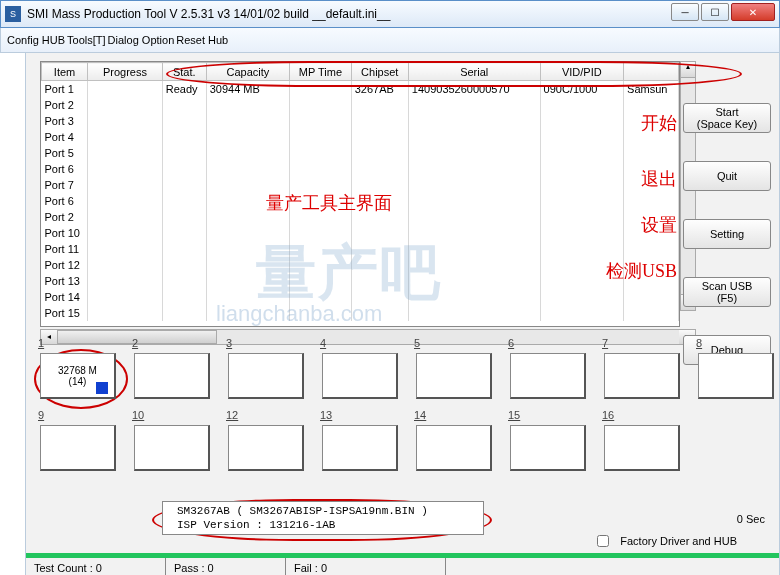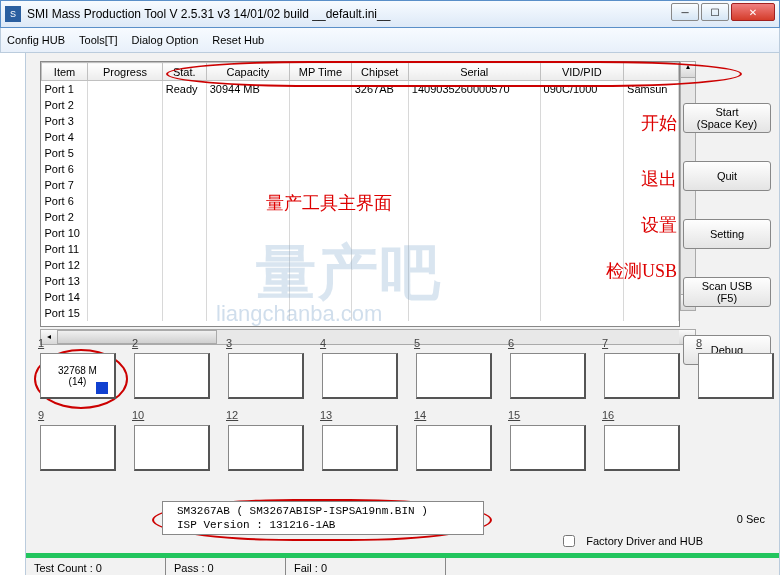--- a/index.html
+++ b/index.html
@@ -5,21 +5,21 @@
 * { box-sizing: border-box; margin: 0; padding: 0; }
 body { font-family: Tahoma, "Microsoft YaHei", sans-serif; font-size: 11px; background: #fff; width: 780px; height: 575px; overflow: hidden; }
 
 .titlebar { height: 28px; background: linear-gradient(#f7fbff, #dde9f7); border: 1px solid #5a8fc8; display: flex; align-items: center; padding: 0 4px; position: relative; }
 .titlebar .icon { width: 16px; height: 16px; background: #2a5fa0; margin-right: 6px; display: inline-flex; align-items: center; justify-content: center; color: #fff; font-size: 9px; }
 .titlebar .title { font-size: 12px; color: #000; }
 .titlebar .wincontrols { position: absolute; right: 4px; top: 2px; display: flex; gap: 2px; }
 .titlebar .wincontrols span { width: 28px; height: 18px; border: 1px solid #888; display: inline-flex; align-items: center; justify-content: center; font-size: 10px; cursor: pointer; background: linear-gradient(#fafdff,#d5e5f5); border-radius: 2px; }
 .titlebar .wincontrols .close { background: linear-gradient(#f08080,#d43c2a); color: #fff; width: 44px; border-color: #a02020; }
 
-.menubar { height: 22px; background: linear-gradient(#f7fbff,#e8f0fa); border: 1px solid #bcd; border-top: none; padding: 12px 6px; display: flex; align-items: center; gap: 14px; }
+.menubar { height: 22px; background: linear-gradient(#f7fbff,#e8f0fa); border: 1px solid #bcd; border-top: none; padding: 12px 6px; display: flex; align-items: center; gap: 2px; }
 .menubar span { cursor: pointer; }
 
 .client { position: relative; height: 525px; border: 1px solid #bcd; border-top: none; background: #f2f2f2; margin-left: 25px; }
 
 .tablewrap { position: absolute; left: 14px; top: 8px; width: 640px; height: 266px; background: #fff; border: 1px solid #888; }
 .tablewrap table { border-collapse: collapse; width: 100%; font-size: 11px; }
 .tablewrap th { background: linear-gradient(#fefefe,#ececec); border: 1px solid #c0c0c0; padding: 2px 3px; font-weight: normal; height: 18px; }
 .tablewrap td { border-right: 1px solid #d8d8d8; padding: 1px 3px; height: 16px; white-space: nowrap; }
 .tablewrap tr:first-child td { font-size: 11px; }
 
@@ -36,21 +36,21 @@
 .annot { position: absolute; font-family: "SimSun","Microsoft YaHei"; color: #d00; font-size: 18px; pointer-events: none; }
 
 .slots { position: absolute; left: 10px; top: 298px; display: grid; grid-template-columns: repeat(8, 86px); grid-auto-rows: 62px; gap: 10px 8px; }
 .slot { position: relative; }
 .slot .num { position: absolute; top: -14px; left: 2px; text-decoration: underline; color: #444; }
 .slot .box { width: 76px; height: 46px; background: #fff; border: 1px solid #888; border-right: 2px solid #555; border-bottom: 2px solid #555; position: absolute; top: 2px; left: 4px; display: flex; flex-direction: column; align-items: center; justify-content: center; font-size: 10px; }
 .slot.filled .box .blue { width: 12px; height: 12px; background: #1040d0; position: absolute; bottom: 3px; right: 6px; }
 
 .infobox { position: absolute; left: 136px; bottom: 42px; width: 322px; height: 34px; background: #fff; border: 1px solid #888; padding: 2px 14px; font-size: 11px; line-height: 14px; font-family: "Courier New", monospace; }
 .sec { position: absolute; right: 14px; bottom: 52px; font-size: 11px; padding-left: 44px; }
-.factory { position: absolute; right: 76px; bottom: 30px; font-size: 11px; display: flex; align-items: flex-end; gap: 11px; }
+.factory { position: absolute; right: 42px; bottom: 30px; font-size: 11px; display: flex; align-items: flex-end; gap: 11px; }
 .factory input { width: 12px; height: 12px; }
 
 .statusbar { position: absolute; left: 0; bottom: 0; width: 100%; height: 24px; border-top: 5px solid #22c55e; display: flex; background: #f2f2f2; }
 .statusbar div { border-right: 1px solid #888; padding: 4px 8px; font-size: 11px; }
 .statusbar div:nth-child(1){ width: 140px; }
 .statusbar div:nth-child(2){ width: 120px; }
 .statusbar div:nth-child(3){ width: 160px; }
 
 .circle { position: absolute; border: 2px solid #c00; border-radius: 50%; pointer-events: none; }
 .watermark { position: absolute; left: 230px; top: 180px; font-size: 60px; color: rgba(120,160,200,0.28); font-weight: bold; font-family: Arial; pointer-events: none; letter-spacing: 2px; }

